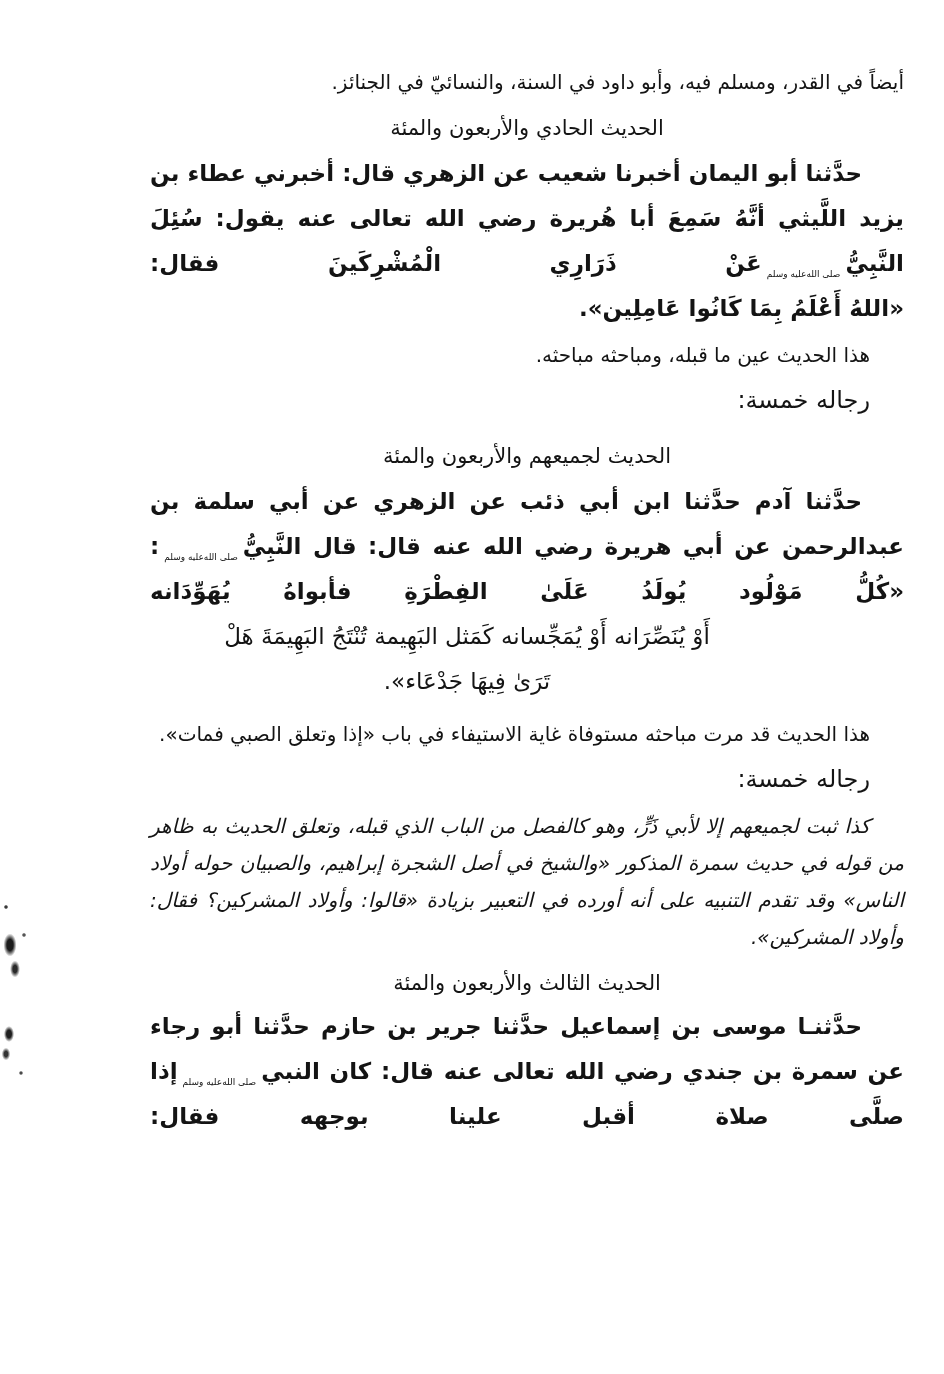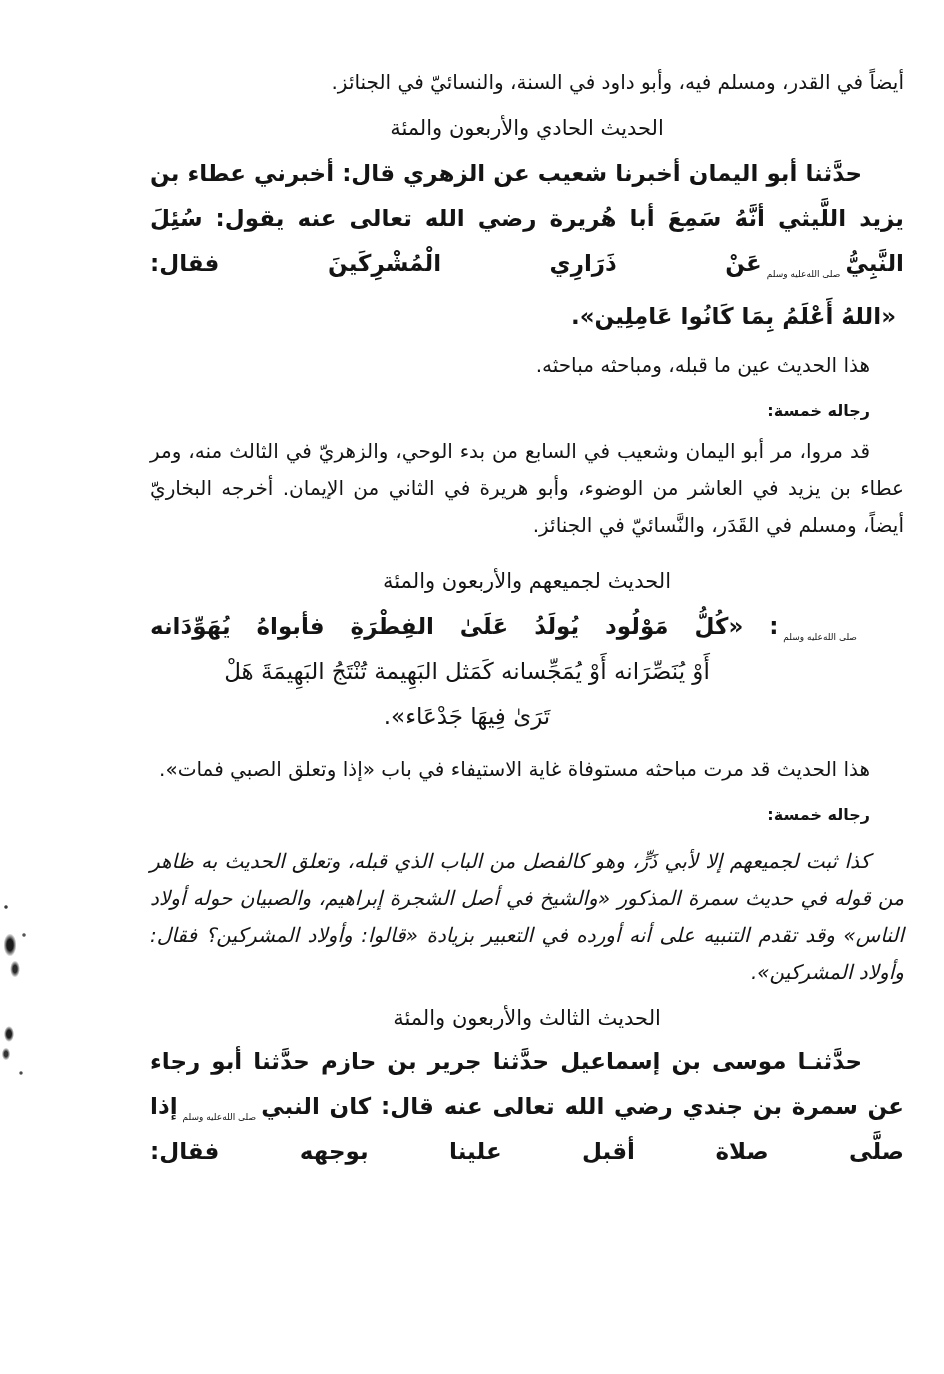--- a/index.html
+++ b/index.html
@@ -39,41 +39,41 @@
     text-align:justify;
     text-align-last:justify;
     text-indent:42px;
     margin:8px 0 0 0;
   }
   .hadith-text.h143{margin-top:6px;}
   .matn-right{
     font-weight:bold;
     font-size:23px;line-height:45px;
     text-align:right;
-    margin:8px;
+    margin:0;
   }
   .matn-center{
     font-weight:normal;
     font-size:23px;line-height:45px;
     text-align:center;
     padding-left:55px;
     padding-right:175px;
     margin:0;
   }
   
   .note{
     font-size:20px;line-height:37px;
     text-align:justify;
     text-indent:34px;
     margin:6px 0 0 0;
   }
   .note.tight{margin-top:12px;}
   .rijal-label{
-    font-weight:bold;
-    font-size:16px;line-height:37px;
+    font-weight:normal;
+    font-size:24px;line-height:37px;
     text-indent:34px;
     margin:8px 0 0 0;
   }
   .rijal-text{
     font-size:20px;line-height:37px;
     text-align:justify;
     text-indent:34px;
     margin:4px 0 0 0;
   }
   .comment-text{
@@ -125,25 +125,24 @@
         <span>صلى الله</span>
         <span>عليه وسلم</span>
       </span><span>عَنْ ذَرَارِي الْمُشْرِكَينَ فقال:</span></p>
 
   <p class="matn-right">«اللهُ أَعْلَمُ بِمَا كَانُوا عَامِلِين».</p>
 
   <p class="note">هذا الحديث عين ما قبله، ومباحثه مباحثه.</p>
 
   <p class="rijal-label">رجاله خمسة:</p>
 
-  <p class="rijal-text">قد مروا، مر أبو اليمان وشعيب في السابع من بدء الوحي، والزهريّ في الثالث منه، ومر عطاء بن يزيد في العاشر من الوضوء، وأبو هريرة في الثاني من الإيمان. أخرجه البخاريّ أيضاً، ومسلم في القَدَر، والنَّسائيّ في الجنائز.</p>
 
   <div class="hadith-heading h2">الحديث لجميعهم والأربعون والمئة</div>
 
-  <p class="hadith-text"><span class="saw">
+  <p class="hadith-text"><span>حدَّثنا آدم حدَّثنا ابن أبي ذئب عن الزهري عن أبي سلمة بن عبدالرحمن عن أبي هريرة رضي الله عنه قال: قال النَّبِيُّ</span><span class="saw">
         <span>صلى الله</span>
         <span>عليه وسلم</span>
       </span><span>: «كُلُّ مَوْلُود يُولَدُ عَلَىٰ الفِطْرَةِ فأبواهُ يُهَوِّدَانه</span></p>
 
   <p class="matn-center">أَوْ يُنَصِّرَانه أَوْ يُمَجِّسانه كَمَثل البَهِيمة تُنْتَجُ البَهِيمَةَ هَلْ تَرَىٰ فِيهَا جَدْعَاء».</p>
 
   <p class="note tight">هذا الحديث قد مرت مباحثه مستوفاة غاية الاستيفاء في باب «إذا وتعلق الصبي فمات».</p>
 
   <p class="rijal-label">رجاله خمسة:</p>
 

